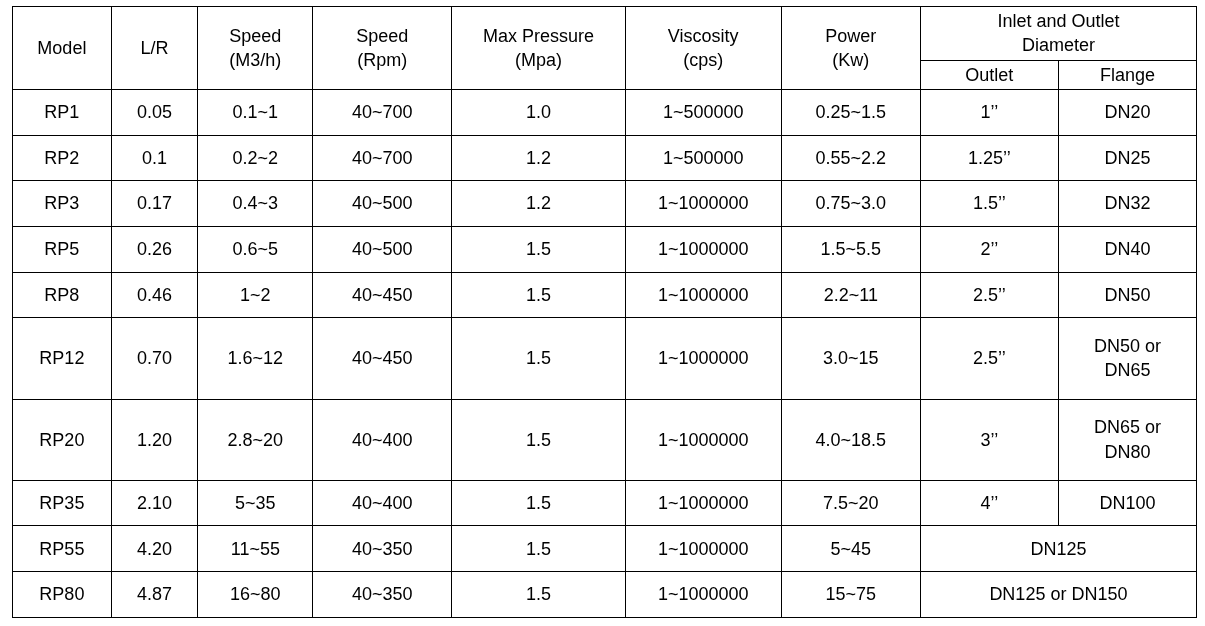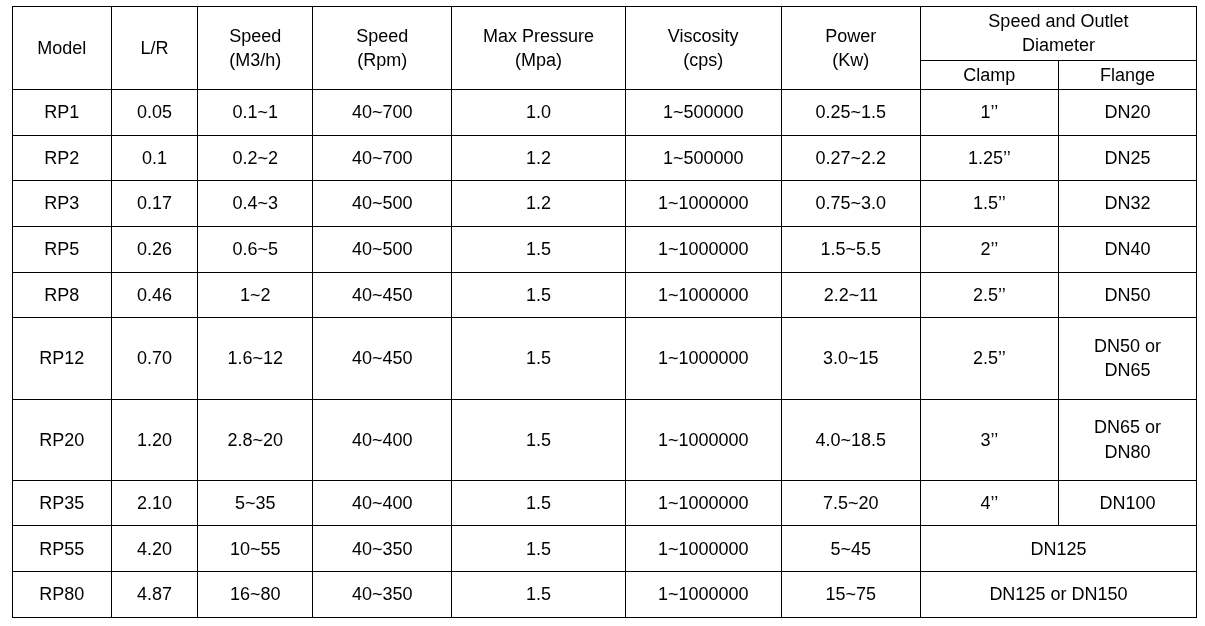--- a/index.html
+++ b/index.html
@@ -86,26 +86,26 @@
         </td>
         <td rowspan="2" class="two-line">
           <span>Viscosity</span>
           <span>(cps)</span>
         </td>
         <td rowspan="2" class="two-line">
           <span>Power</span>
           <span>(Kw)</span>
         </td>
         <td colspan="2" class="two-line">
-          <span>Speed and Outlet</span>
+          <span>Inlet and Outlet</span>
           <span>Diameter</span>
         </td>
       </tr>
       <tr>
-        <td>Clamp</td>
+        <td>Outlet</td>
         <td>Flange</td>
       </tr>
     </thead>
     <tbody>
         <tr>
           <td>RP1</td>
           <td>0.05</td>
           <td>0.1~1</td>
           <td>40~700</td>
           <td>1.0</td>
@@ -114,21 +114,21 @@
           <td>1’’</td>
           <td>DN20</td>
         </tr>
         <tr>
           <td>RP2</td>
           <td>0.1</td>
           <td>0.2~2</td>
           <td>40~700</td>
           <td>1.2</td>
           <td>1~500000</td>
-          <td>0.27~2.2</td>
+          <td>0.55~2.2</td>
           <td>1.25’’</td>
           <td>DN25</td>
         </tr>
         <tr>
           <td>RP3</td>
           <td>0.17</td>
           <td>0.4~3</td>
           <td>40~500</td>
           <td>1.2</td>
           <td>1~1000000</td>
@@ -193,21 +193,21 @@
           <td>40~400</td>
           <td>1.5</td>
           <td>1~1000000</td>
           <td>7.5~20</td>
           <td>4’’</td>
           <td>DN100</td>
         </tr>
         <tr>
           <td>RP55</td>
           <td>4.20</td>
-          <td>10~55</td>
+          <td>11~55</td>
           <td>40~350</td>
           <td>1.5</td>
           <td>1~1000000</td>
           <td>5~45</td>
           <td colspan="2">DN125</td>
         </tr>
         <tr>
           <td>RP80</td>
           <td>4.87</td>
           <td>16~80</td>

